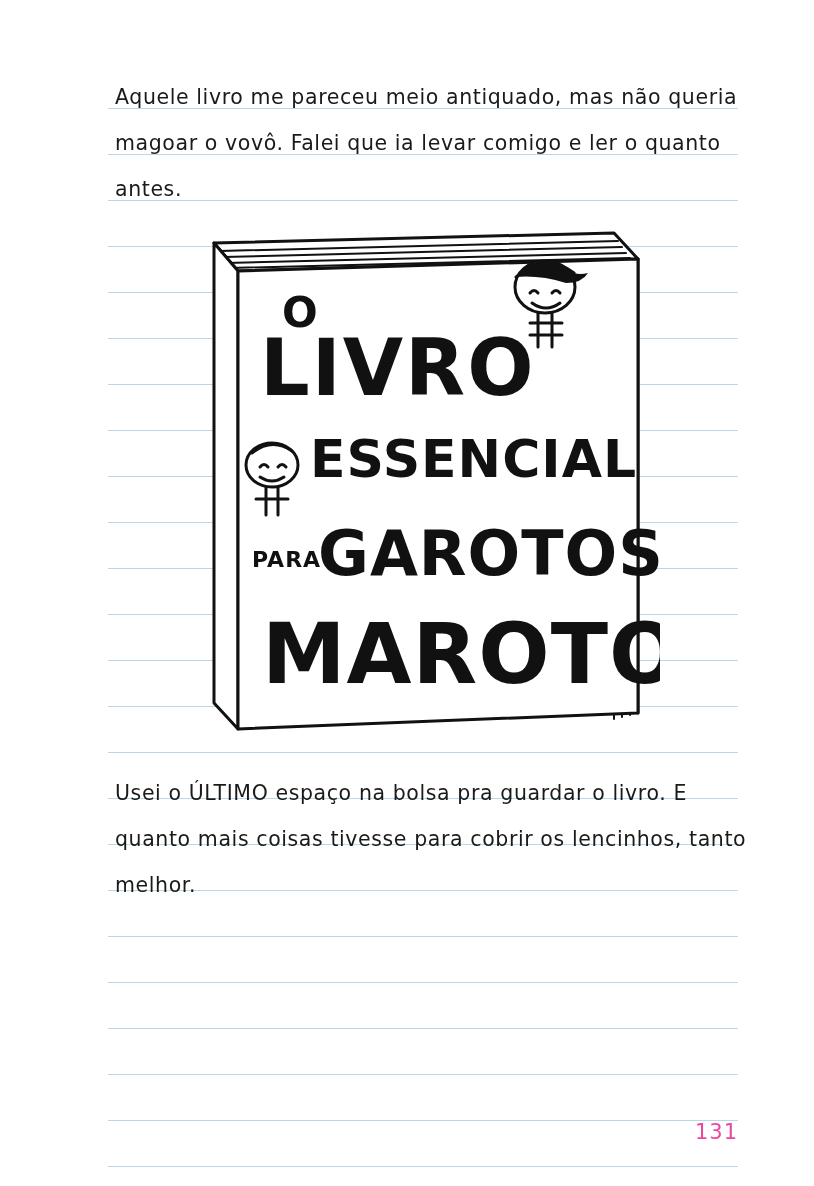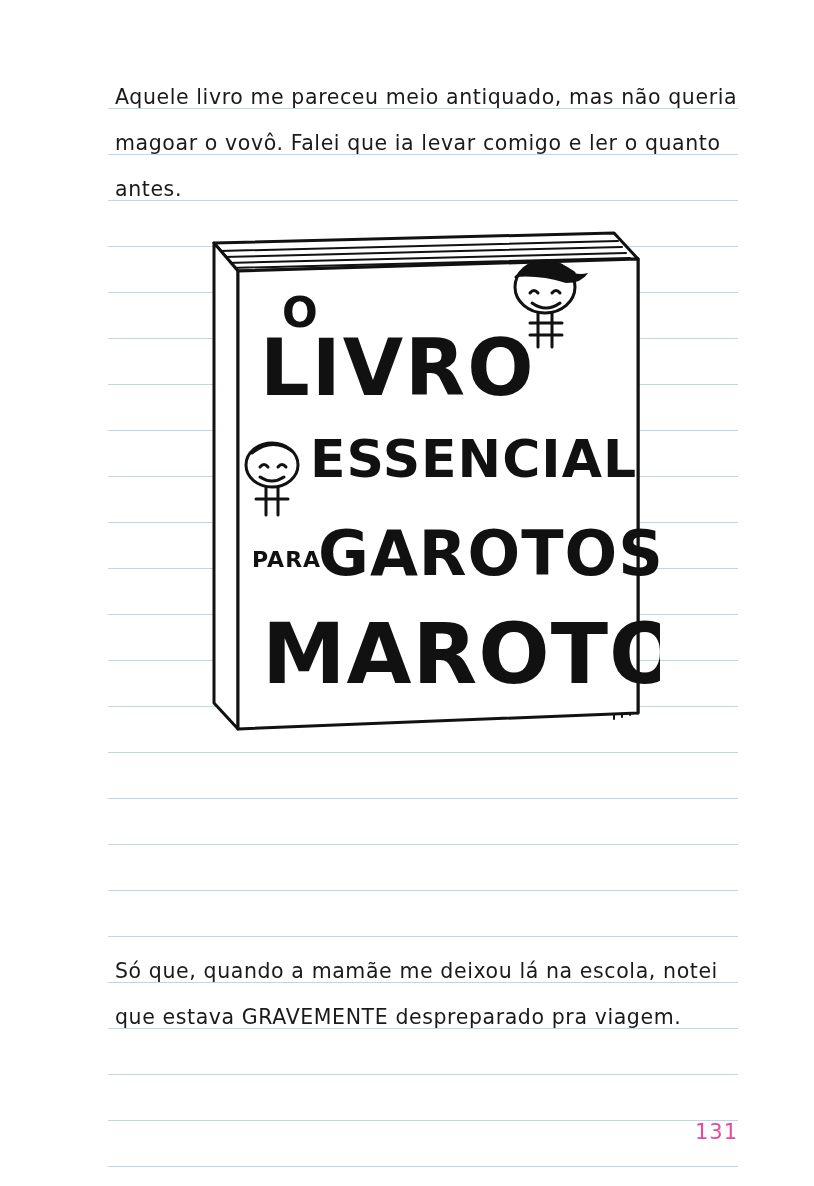--- a/index.html
+++ b/index.html
@@ -164,18 +164,18 @@
           <path d="M70 252 q4 -5 8 0"></path>
           <path d="M88 252 q4 -5 8 0"></path>
           <path d="M70 262 q12 8 24 0"></path>
           <path d="M76 272 L76 300"></path>
           <path d="M88 272 L88 300"></path>
           <path d="M66 284 L98 284"></path>
         </g>
       </svg>
     </div>
 
+    <div class="para" id="para-mid">Usei o ÚLTIMO espaço na bolsa pra guardar o livro. E quanto mais coisas tivesse para cobrir os lencinhos, tanto melhor.</div>
 
-    <div class="para" id="para-bot">Só que, quando a mamãe me deixou lá na escola, notei que estava GRAVEMENTE despreparado pra viagem.</div>
 
     <div class="page-number">131</div>
   </div>
 </div>
 
 </body></html>

